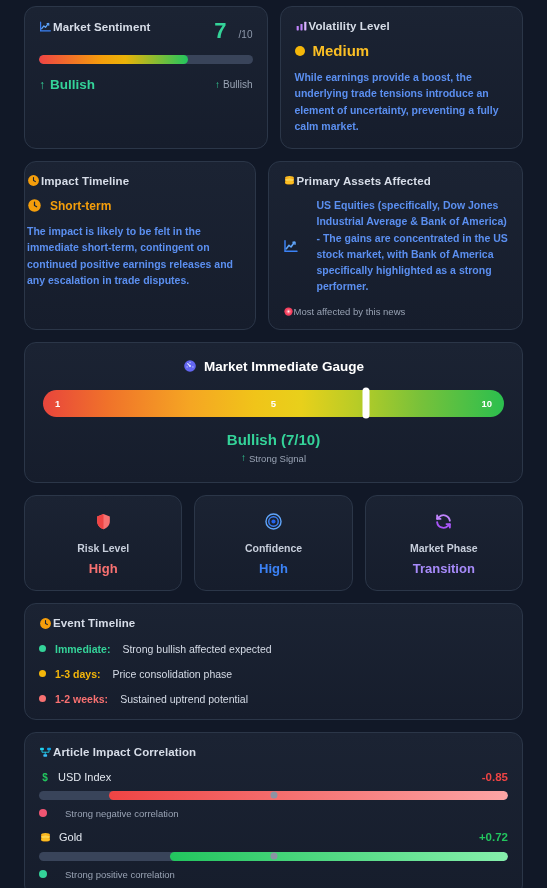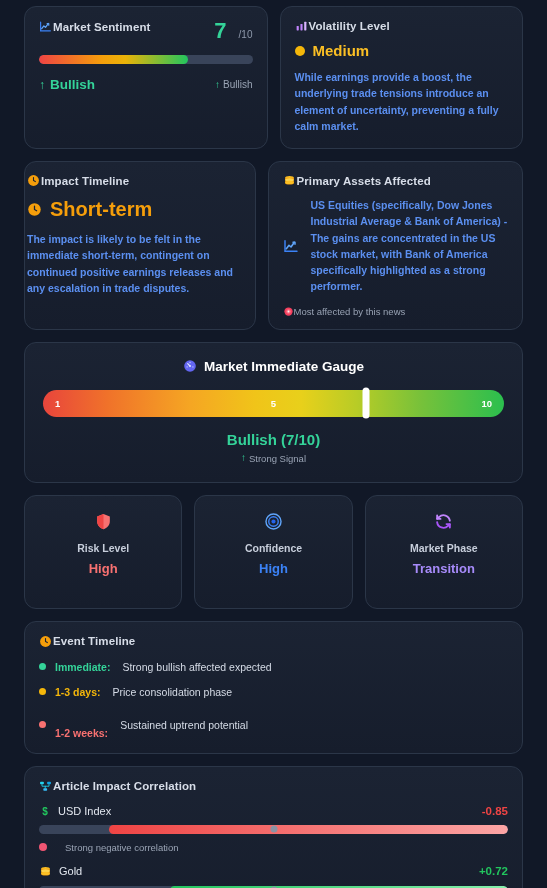--- a/index.html
+++ b/index.html
@@ -70,26 +70,26 @@
   .dot-amber { background: #f5b70a; }
   .desc {
     margin-top: 10px; font-size: 10.5px; font-weight: bold; line-height: 1.55;
     color: #5b8ff0;
   }
 
   
   #impact-card { padding: 12px 2px 14px; }
   .impact-value {
     display: flex; align-items: center; gap: 8px;
-    margin-top: 11px; font-size: 20px; font-weight: bold; color: #f59e0b;
+    margin-top: 11px; font-size: 12px; font-weight: bold; color: #f59e0b;
   }
 
   
   #assets-card { padding: 12px 14px 12px; }
-  .asset-body { display: flex; gap: 12px; margin-top: 10px; align-items: center; }
+  .asset-body { display: flex; gap: 18px; margin-top: 10px; align-items: center; }
   .asset-text { font-size: 10.5px; font-weight: bold; line-height: 1.55; color: #5b8ff0; }
   .asset-foot {
     display: flex; align-items: center; 
     margin-top: 11px; font-size: 9.5px; color: #98a2b3;
   }
 
   
   #gauge-card { margin-top: 12px; padding: 16px 18px 18px; }
   .gauge-title {
     display: flex; align-items: center; justify-content: center; gap: 7px;
@@ -113,21 +113,21 @@
     font-size: 15px; font-weight: bold; color: #34d399;
   }
   .gauge-sub {
     text-align: center; margin-top: 5px; font-size: 9.5px; color: #9aa4b5;
     display: flex; align-items: center; justify-content: center; gap: 3px;
   }
 
   
   .stats { display: flex; gap: 12px; margin-top: 12px; }
   .stat-card {
-    flex: 1 1 0; padding: 15px 6px 32px; text-align: center;
+    flex: 1 1 0; padding: 15px 6px 14px; text-align: center;
   }
   .stat-ico { height: 22px; display: flex; align-items: center; justify-content: center; }
   .stat-label { margin-top: 9px; font-size: 10.5px; font-weight: bold; color: #c7cedb; }
   .stat-value { margin-top: 7px; font-size: 13px; font-weight: bold; }
 
   
   #event-card { margin-top: 12px; padding: 13px 14px 14px; }
   .event-row {
     display: flex; align-items: center; gap: 9px; margin-top: 13px;
     font-size: 10.5px; color: #d5dbe6;
@@ -355,21 +355,21 @@
       <span class="event-strong" id="evt-term-0" style="color: rgb(52, 211, 153);">Immediate:</span>
       <span>Strong bullish affected expected</span>
     </div>
     <div class="event-row">
       <span class="event-dot" id="evt-dot-1" style="background: rgb(245, 183, 10);"></span>
       <span class="event-strong" id="evt-term-1" style="color: rgb(245, 183, 10);">1-3 days:</span>
       <span>Price consolidation phase</span>
     </div>
     <div class="event-row">
       <span class="event-dot" id="evt-dot-2" style="background: rgb(248, 113, 113);"></span>
-      <span class="event-strong" id="evt-term-2" style="color: rgb(248, 113, 113); margin-top: 16px;">1-2 weeks:</span>
+      <span class="event-strong" id="evt-term-2" style="color: rgb(248, 113, 113);">1-2 weeks:</span>
       <span>Sustained uptrend potential</span>
     </div>
   </div>
 
   <div class="card" id="corr-card">
     <div class="card-head">
       <span class="ico">
         <svg width="13" height="13" viewBox="0 0 24 24" fill="none">
           <rect x="2" y="3" width="7" height="5" rx="1.4" fill="#22d3ee"></rect>
           <rect x="15" y="3" width="7" height="5" rx="1.4" fill="#0ea5e9"></rect>

